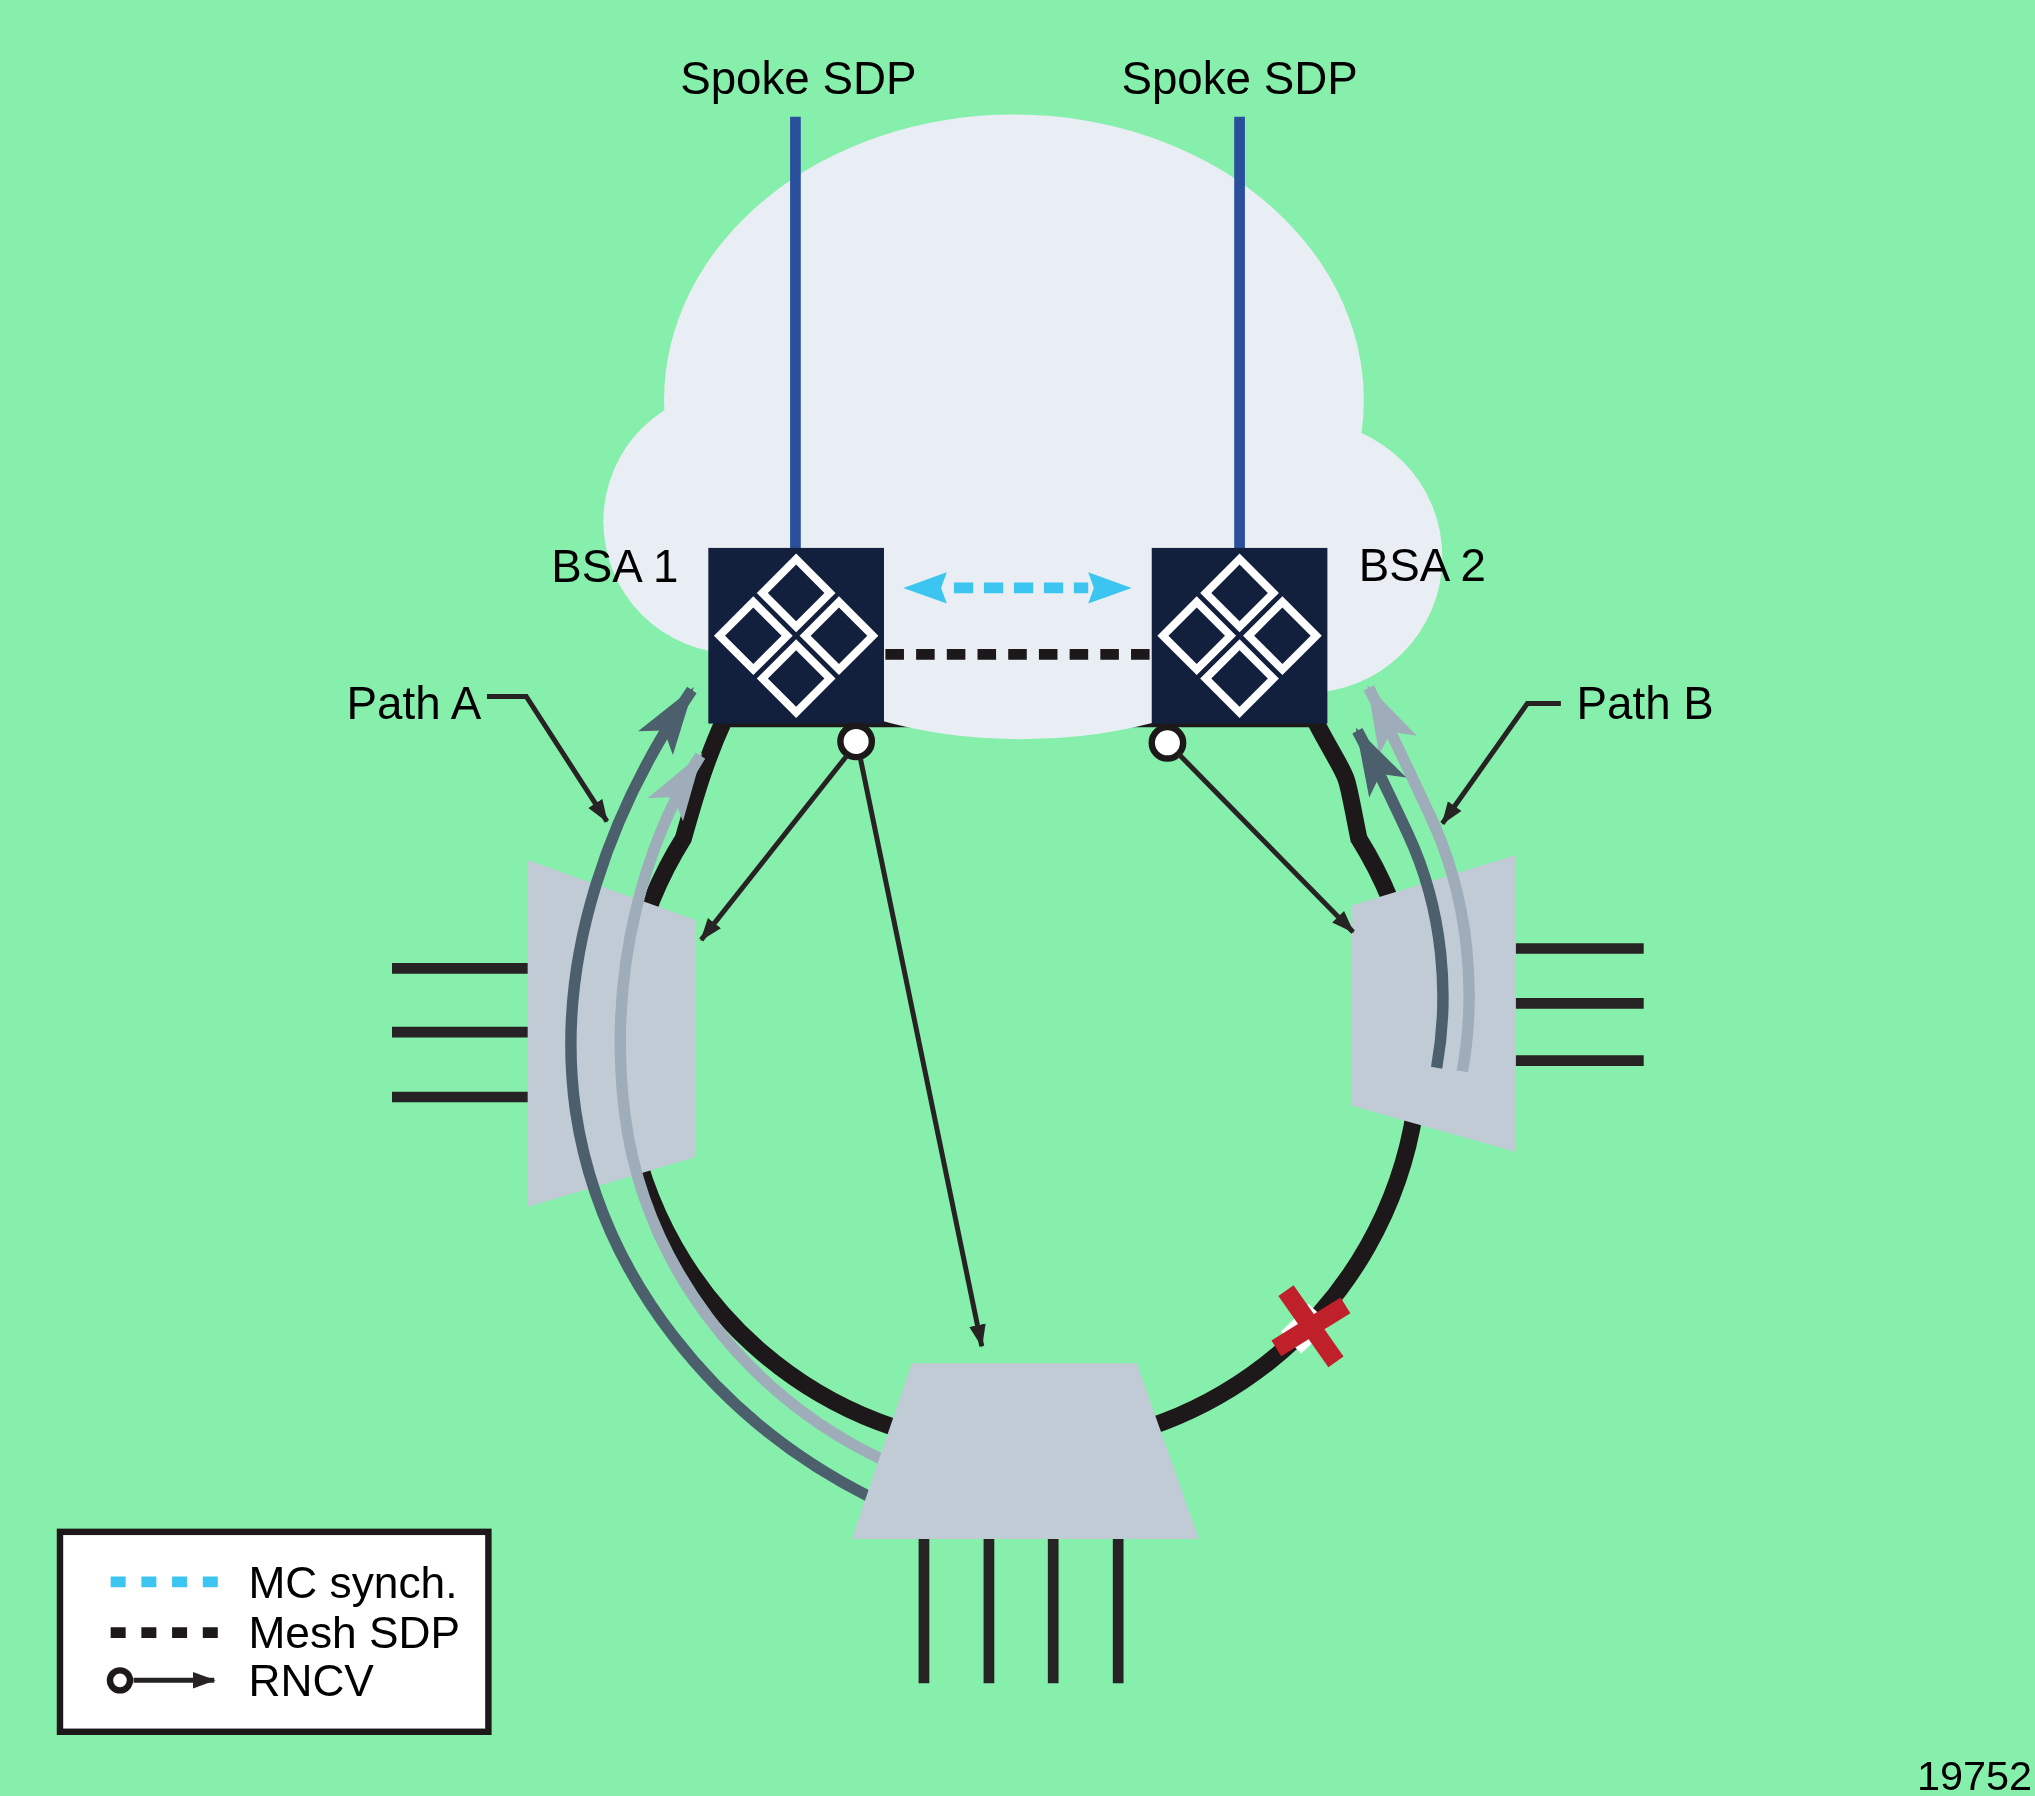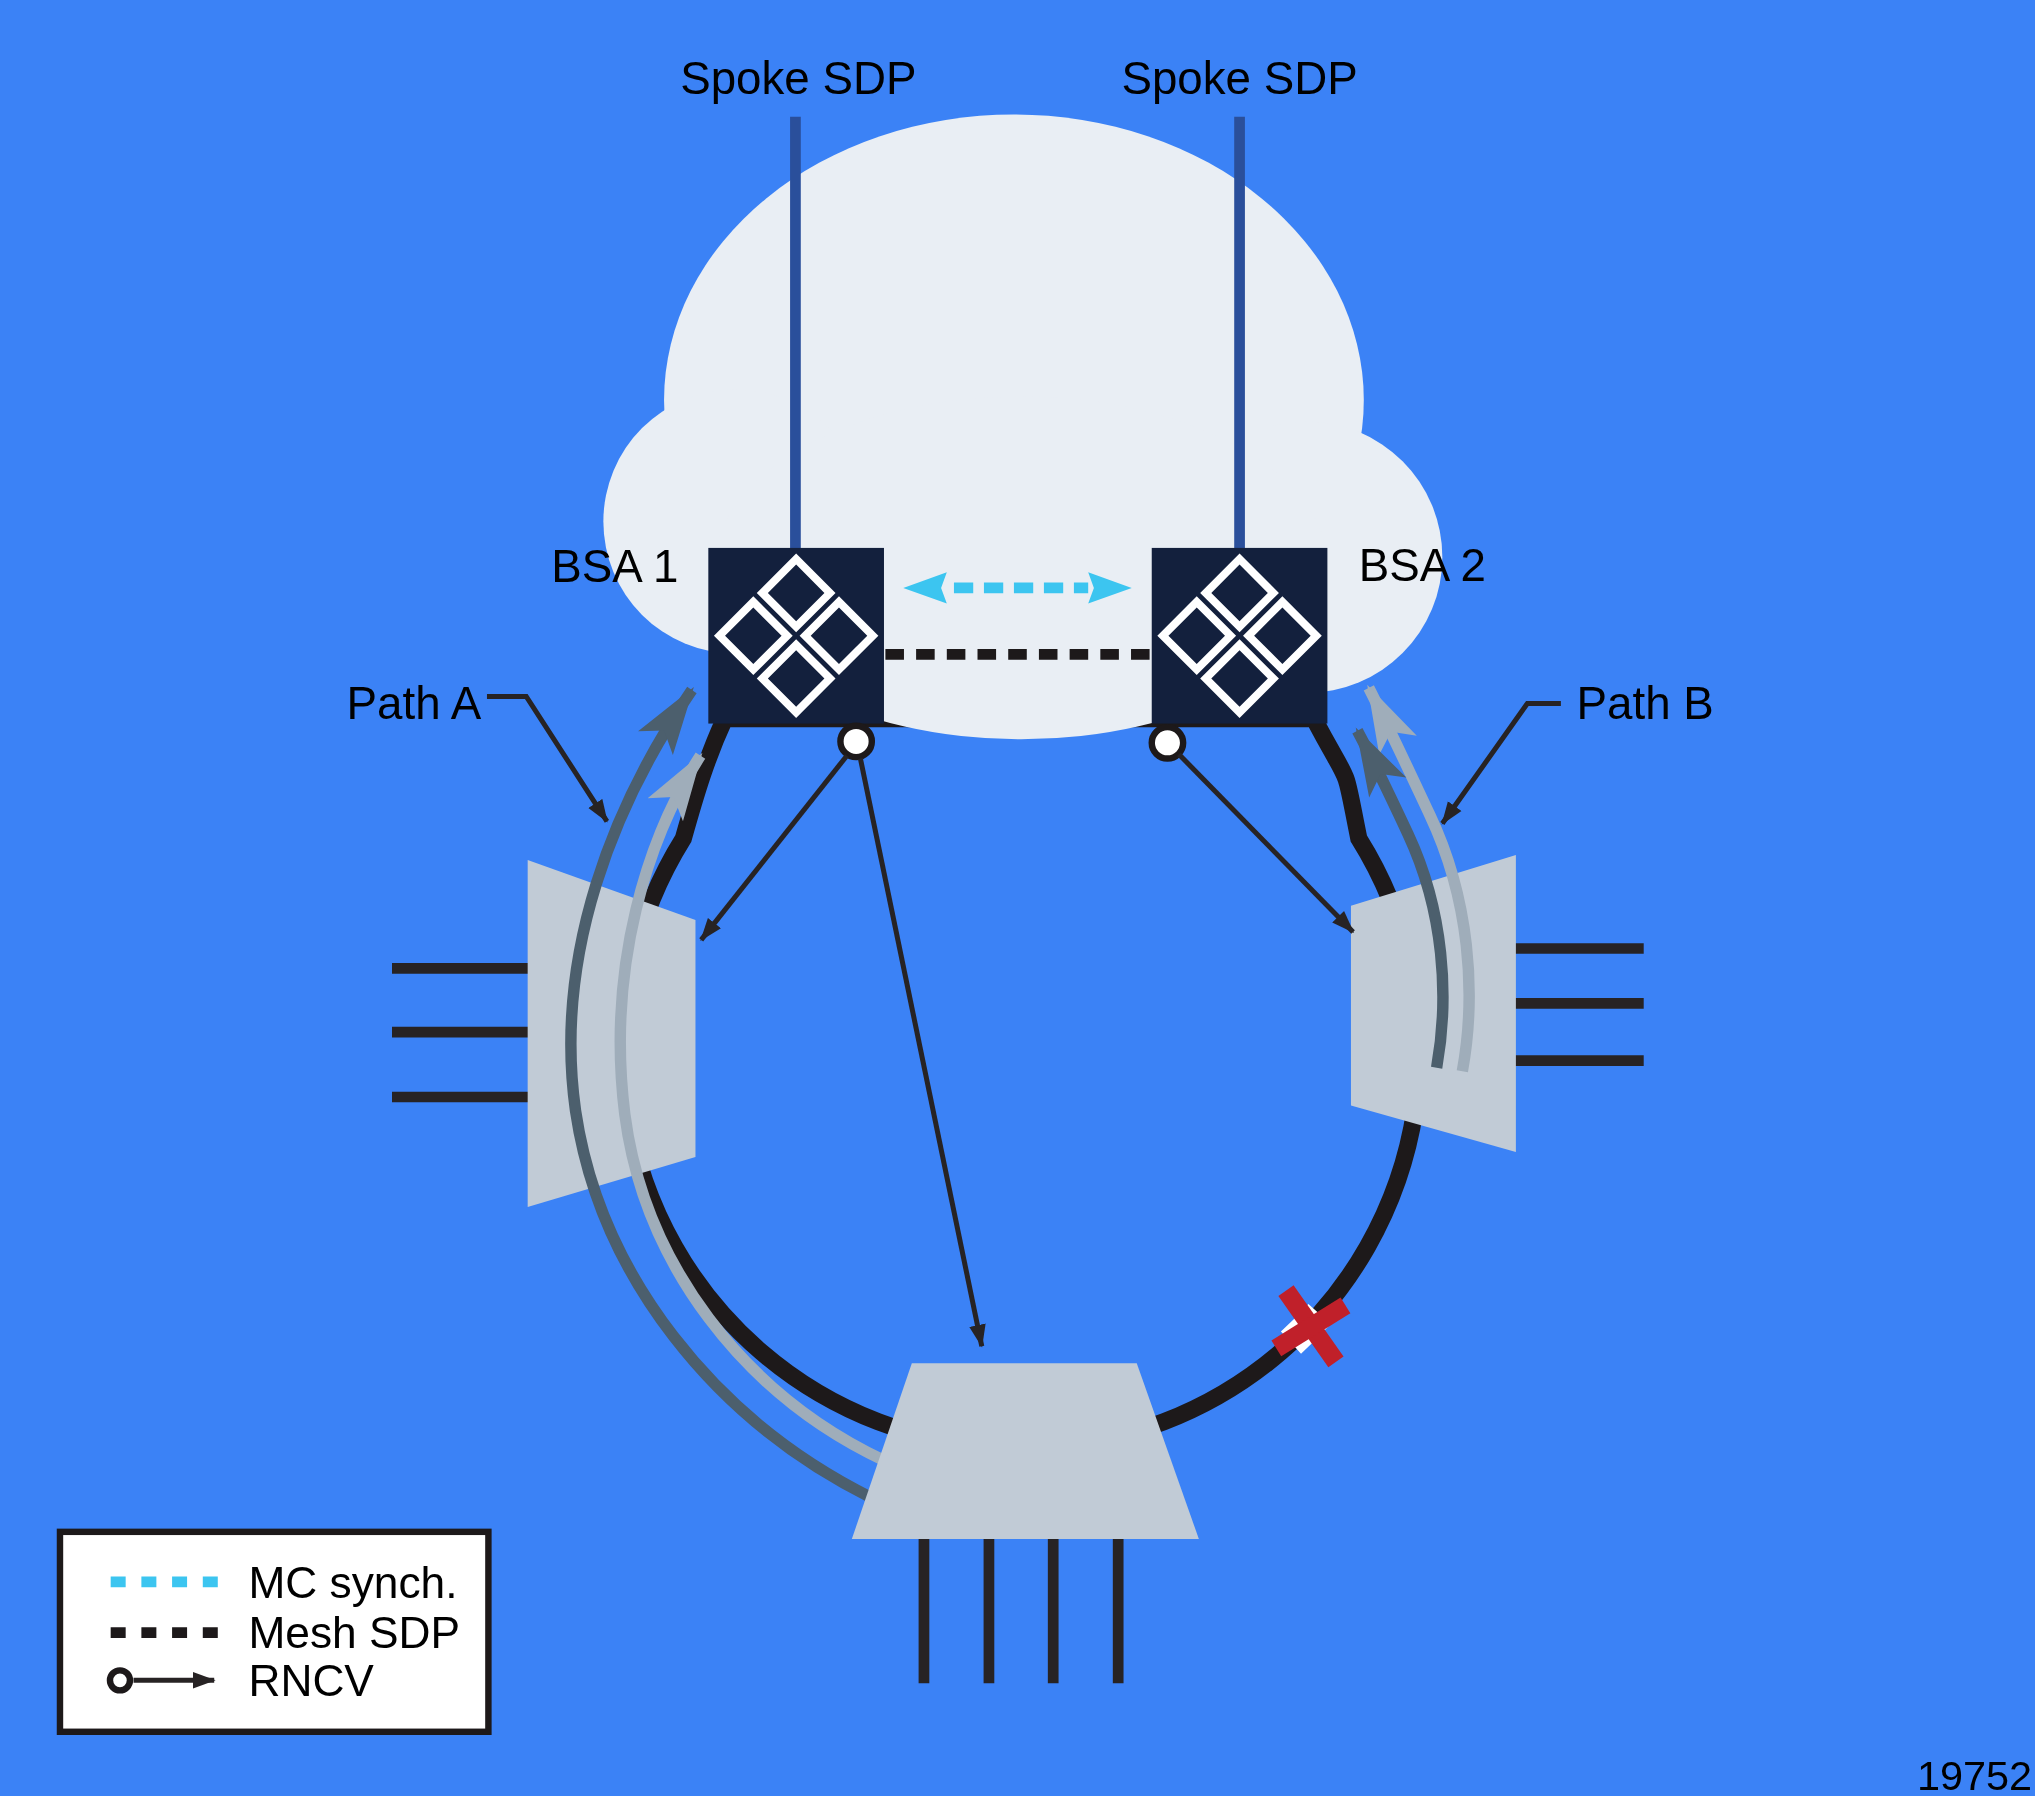--- a/index.html
+++ b/index.html
@@ -1,16 +1,16 @@
 <!DOCTYPE html>
 <html style="--navy: #13203d; --cyan: #3cc5f0; --ring_black: #1d191a; --thin_black: #272324; --node_gray: #c1cbd6; --slate_dark: #4c5f6d; --slate_light: #9fadba; --cloud: #e9eef4; --spoke_blue: #2a4f9b; --fail_red: #c0202a;font-size:11.4px"><head>
 <meta charset="utf-8">
 <style>
   html,body{margin:0;padding:0;background:#ffffff;}
-  .stage{width:2035px;height:1797px;position:relative;background:#3b82f6;overflow:hidden;}
+  .stage{width:2035px;height:1797px;position:relative;background:#86efac;overflow:hidden;}
   svg{display:block;}
   text{font-family:"Liberation Sans","DejaVu Sans",sans-serif;fill:#000000;}
   .lbl{font-size:64px;}
   .legend-lbl{font-size:62px;}
   .fignum{font-size:58px;}
 </style>
 </head>
 <body>
 
 <div class="stage">

